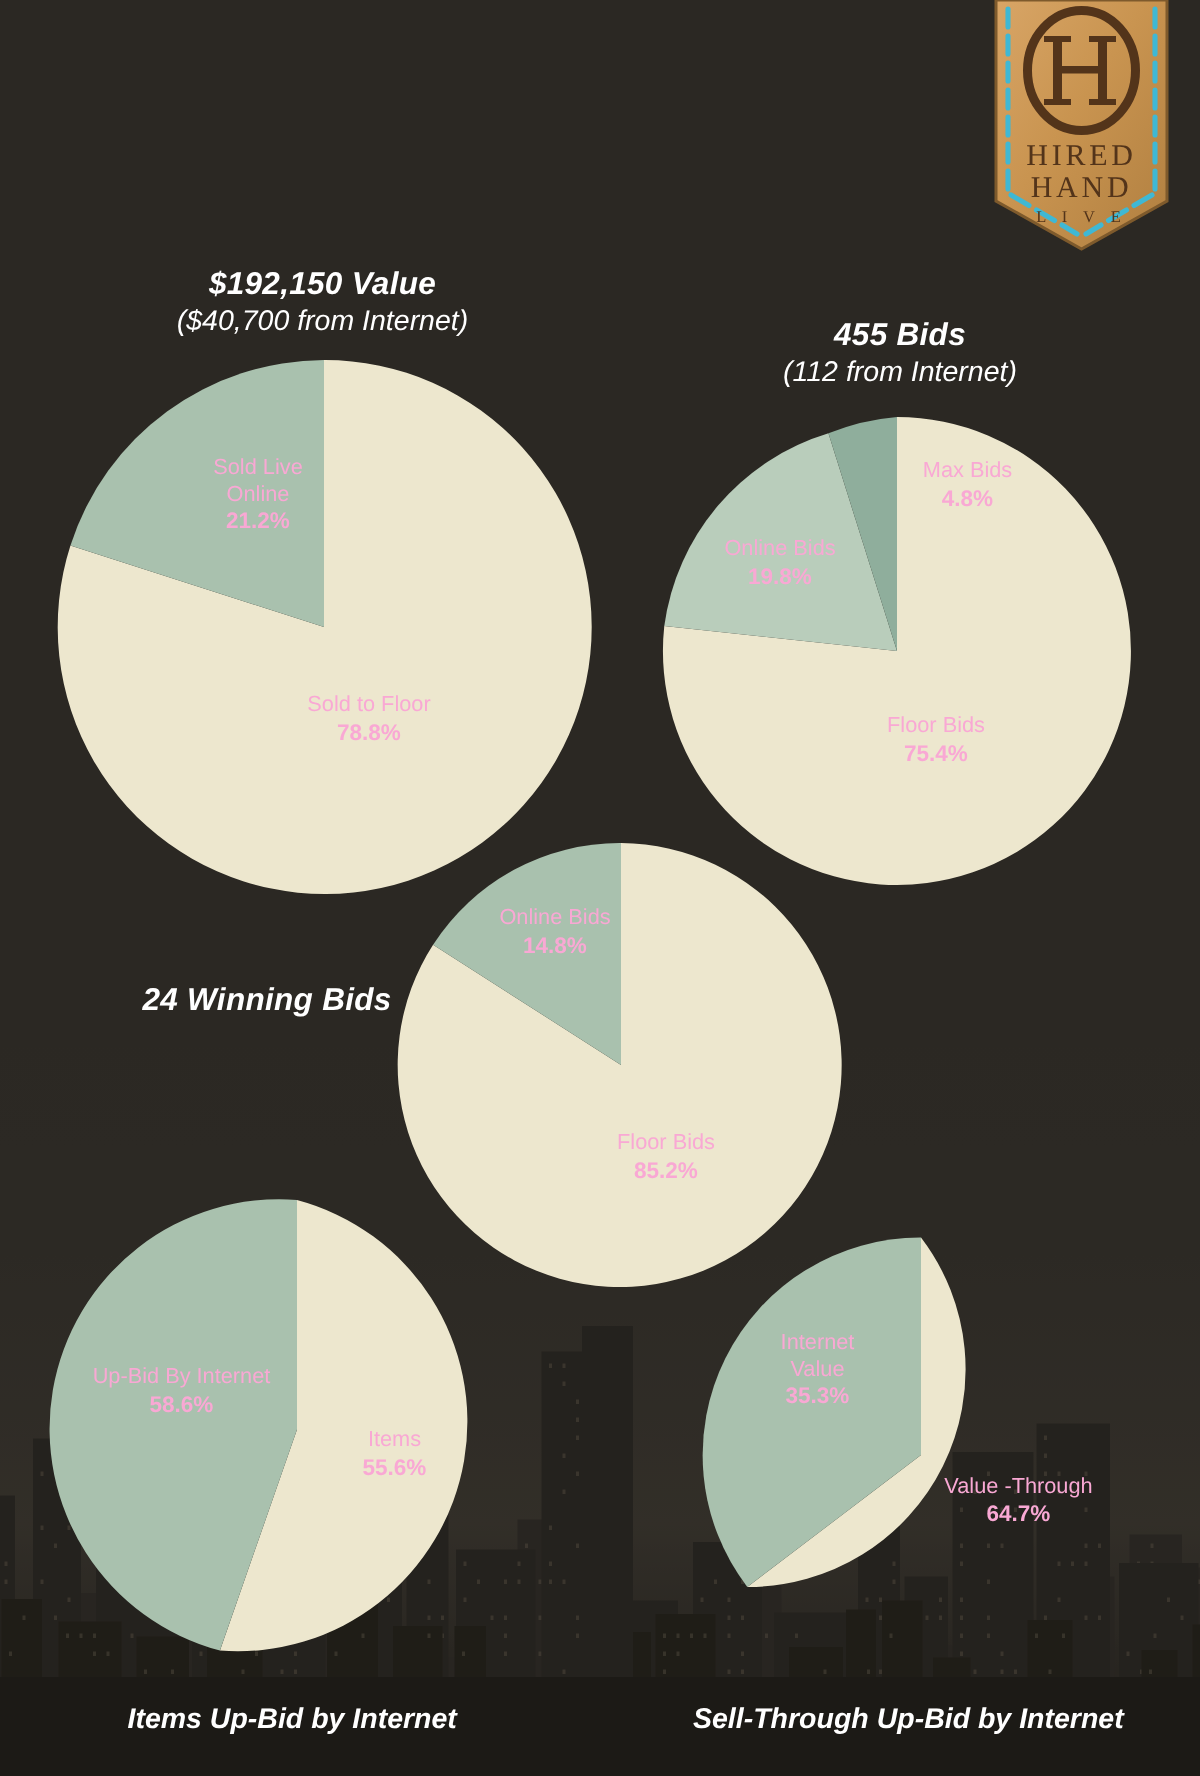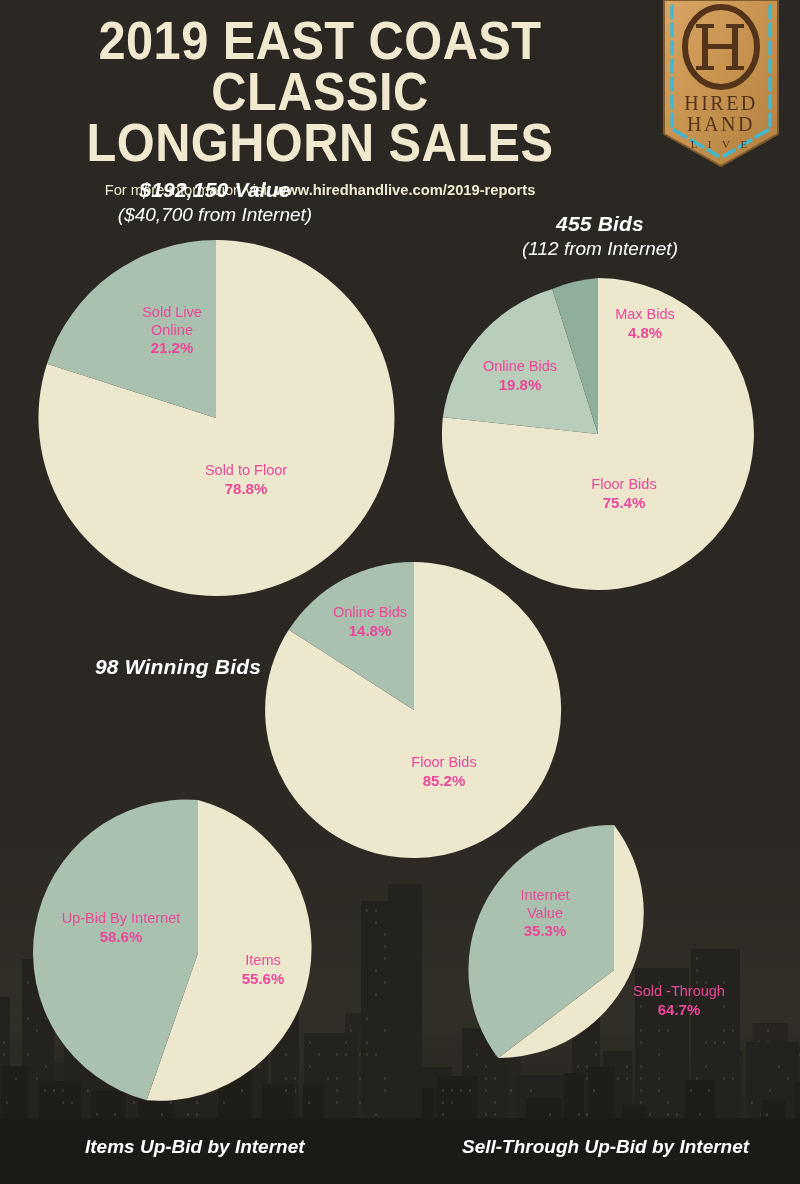--- a/index.html
+++ b/index.html
@@ -42,21 +42,21 @@
   .stat .big{font-size:21px;font-weight:700;font-style:italic;letter-spacing:.2px;}
   .stat .small{font-size:19px;font-style:italic;margin-top:2px;}
 
   
   .caption{position:absolute;color:#ffffff;font-size:19px;font-weight:700;font-style:italic;
     font-family:"Liberation Sans Narrow","Liberation Sans", sans-serif;white-space:nowrap;}
 
   
   .pie{position:absolute;}
   .pie svg{display:block;overflow:visible;}
-  .slice-label{position:absolute;text-align:center;color:#ec4899;line-height:1.22;pointer-events:none;}
+  .slice-label{position:absolute;text-align:center;color:#f9a8d4;line-height:1.22;pointer-events:none;}
   .slice-label .nm{font-size:14.5px;}
   .slice-label .pc{font-size:15px;font-weight:700;}
 </style>
 </head>
 <body>
 
 <div id="stage">
 
   <div class="skyline">
     <div class="sky-grad"></div>
@@ -663,28 +663,20 @@
         <div class="win" style="left:766.2094218522354px;bottom:68px;"></div>
         <div class="bldg l3" style="left:794.846081301964px;width:40.386477480822464px;height:101.44436839103903px;"></div>
         <div class="win" style="left:799.846081301964px;bottom:20px;"></div>
         <div class="win" style="left:799.846081301964px;bottom:32px;"></div>
         <div class="bldg" style="left:388px;width:34px;height:300px;"></div>
         <div class="spire" style="left:396px;"></div>
       </div>
     <div class="waterline"></div>
   </div>
 
-  <div class="title-wrap">
-    <div class="title-line">2019 EAST COAST CLASSIC</div>
-    <div class="title-line">LONGHORN SALES</div>
-    <div class="subline">
-      <span>For more information visit</span>
-      <span class="url">www.hiredhandlive.com/2019-reports</span>
-    </div>
-  </div>
 
   <div class="logo">
     <svg width="122" height="172" viewBox="0 0 122 172">
       <defs>
         <linearGradient id="leather" x1="0" y1="0" x2="1" y2="1">
           <stop offset="0%" stop-color="#d8a566"></stop>
           <stop offset="45%" stop-color="#c99450"></stop>
           <stop offset="100%" stop-color="#b07f40"></stop>
         </linearGradient>
       </defs>
@@ -775,21 +767,21 @@
       <div class="nm">Online Bids</div>
       <div class="pc">19.8%</div>
     </div>
     <div class="slice-label" style="left:122px;top:198px;width:120px;">
       <div class="nm">Floor Bids</div>
       <div class="pc">75.4%</div>
     </div>
   </div>
 
   <div class="stat" style="left:78px;top:655px;width:200px;">
-    <div class="big">98 Winning Bids</div>
+    <div class="big">24 Winning Bids</div>
   </div>
 
   <div class="pie" style="left:266px;top:562px;width:296px;height:296px;">
     <svg width="296" height="296" viewBox="0 0 296 296">
 
       <path d="M148 148 L148 0 A148 148 0 1 1 22.72 67.81 Z" fill="#ede7ce"></path>
 
       <path d="M148 148 L22.72 67.81 A148 148 0 0 1 148 0 Z" fill="#a9c1ae"></path>
     </svg>
     <div class="slice-label" style="left:42px;top:42px;width:124px;">
@@ -826,19 +818,19 @@
       <path d="M145 145 L145 0 A145 145 0 0 1 29.16 232.97 Z" fill="#ede7ce"></path>
 
       <path d="M145 145 L29.16 232.97 A145 145 0 0 1 145 0 Z" fill="#a9c1ae"></path>
     </svg>
     <div class="slice-label" style="left:12px;top:62px;width:128px;">
       <div class="nm">Internet</div>
       <div class="nm">Value</div>
       <div class="pc">35.3%</div>
     </div>
     <div class="slice-label" style="left:142px;top:158px;width:136px;">
-      <div class="nm">Sold -Through</div>
+      <div class="nm">Value -Through</div>
       <div class="pc">64.7%</div>
     </div>
   </div>
   <div class="caption" style="left:462px;top:1136px;">Sell-Through Up-Bid by Internet</div>
 
 </div>
 
 </body></html>

